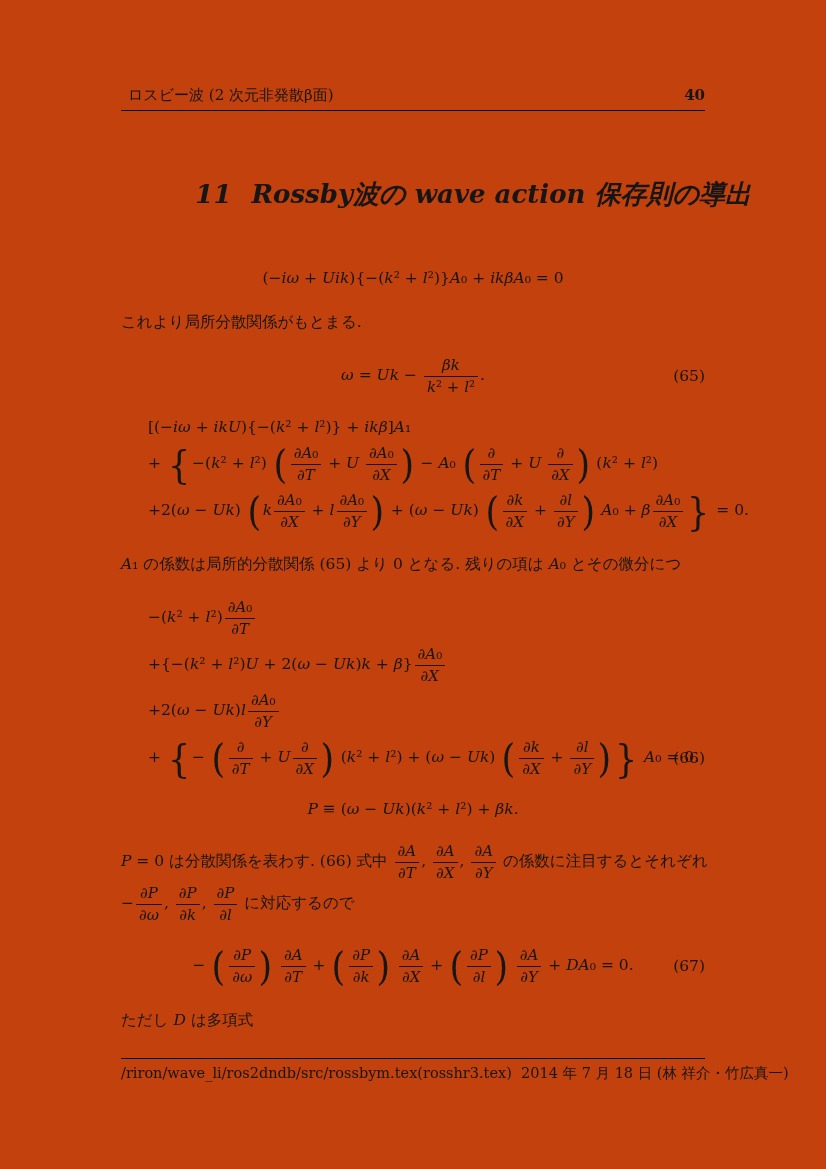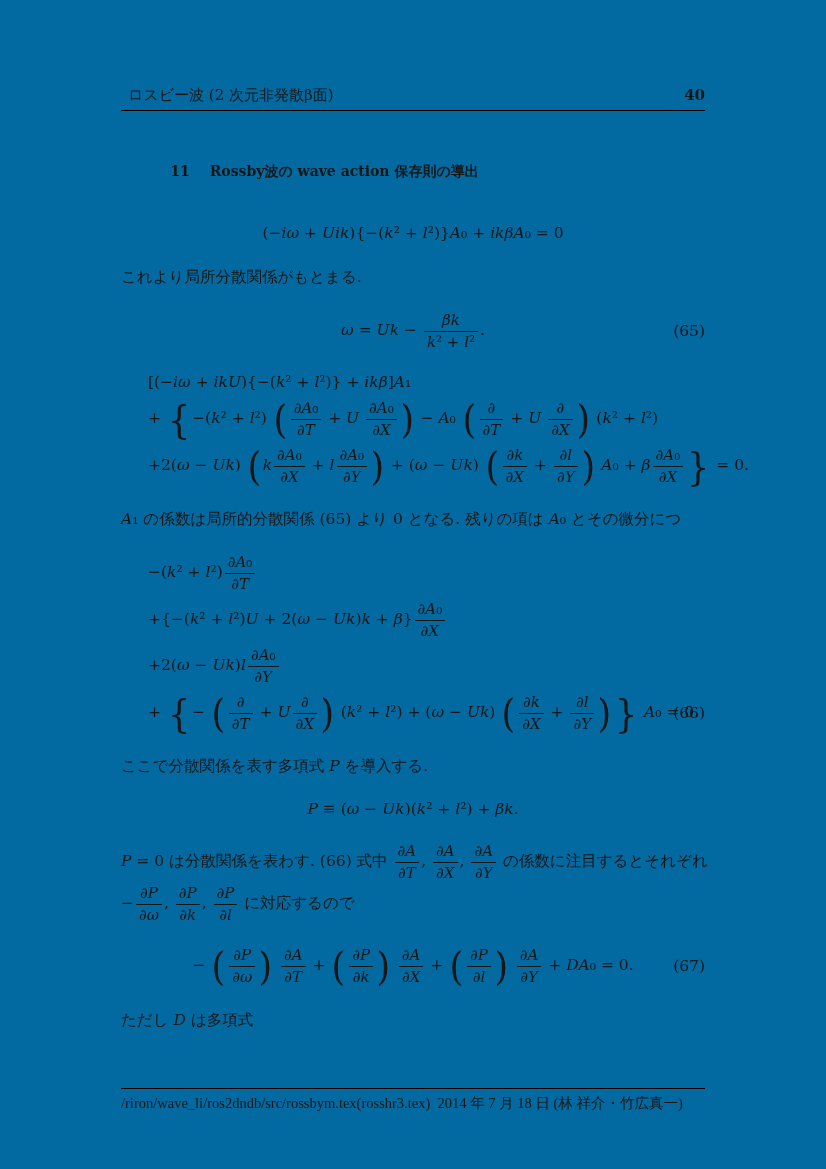--- a/index.html
+++ b/index.html
@@ -1,50 +1,50 @@
 <!DOCTYPE html>
 <html><head>
 <meta charset="utf-8">
 <style>
   html,body{margin:0;padding:0;background:#ffffff;}
   .page{
-    position:relative;width:826px;height:1169px;background:#0369a1;
+    position:relative;width:826px;height:1169px;background:#c2410c;
     color:#161616;font-family:"DejaVu Serif","Liberation Serif",serif;
     font-size:15.5px;overflow:hidden;
   }
   .content{position:absolute;left:121px;top:86px;width:584px;}
   
   .rhead{position:relative;height:20px;font-size:15px;}
   .rhead-left{position:absolute;left:7px;top:0;white-space:pre;}
   .rhead-sec{position:absolute;left:180px;top:0;white-space:pre;}
   .rhead-sec .rs-title{margin-left:25px;}
   .rhead-page{position:absolute;right:0;top:0;font-weight:bold;}
   .rhead-rule{border:0;border-top:1.4px solid #000;margin:4px 0 0 0;}
   
-  .heading{margin:36px 0 26px 0;font-size:14px;font-weight:bold;padding-left:20px;white-space:pre;}
+  .heading{margin:36px 0 26px 0;font-size:26px;font-weight:bold;padding-left:20px;white-space:pre;font-style:italic;}
   .heading .h-num{margin-right:20px;}
   
   .para{margin:17px 0;line-height:1.55;}
   .pline{white-space:nowrap;}
   .rm{font-style:normal;}
   .mt i, .frac i, .pline i{font-style:italic;}
   
   .eq{margin:21px 0;}
   .eq-center{text-align:center;}
   .eq-left{margin-left:27px;text-align:left;}
   .eqline{position:relative;margin:5px 0;white-space:nowrap;line-height:1.35;}
   .eqnum{position:absolute;right:0;top:50%;transform:translateY(-50%);font-size:15.5px;font-style:normal;text-align:center;}
   
   .frac{display:inline-block;vertical-align:middle;text-align:center;font-size:15px;margin:0 2px;}
   .frac .num{display:block;padding:1px 3px 1px 3px;border-bottom:1.2px solid #161616;line-height:1.25;}
   .frac .den{display:block;padding:1px 3px 0 3px;line-height:1.25;}
   
   .d{display:inline-block;font-size:38px;line-height:0;vertical-align:middle;transform:scaleX(.92) scaleY(1.05);padding:0 1px;}
   
-  .footer{position:absolute;left:121px;top:1088px;width:584px;font-size:14.5px;font-family:Liberation Serif, serif;}
+  .footer{position:absolute;left:121px;top:1058px;width:584px;font-size:14.5px;}
   .footer-rule{border:0;border-top:1.2px solid #000;margin:0 0 5px 0;}
   .footer-text{white-space:pre;}
 </style>
 </head>
 <body>
 
 <div class="page">
   <div class="content">
 
     <div class="rhead">
@@ -74,23 +74,20 @@
         </div>
         <div class="para">
           <div class="pline"><span class="mt"><i>A</i>₁</span><span class="rm"> の係数は局所的分散関係 (65) より 0 となる. 残りの項は </span><span class="mt"><i>A</i>₀</span><span class="rm"> とその微分につ</span></div>
         </div>
         <div class="eq eq-left">
           <div class="eqline"><span class="mt">−(<i>k</i>² + <i>l</i>²)</span><span class="frac"><span class="num"><i>∂A</i>₀</span><span class="den"><i>∂T</i></span></span></div>
           <div class="eqline"><span class="mt">+{−(<i>k</i>² + <i>l</i>²)<i>U</i> + 2(<i>ω</i> − <i>Uk</i>)<i>k</i> + <i>β</i>}</span><span class="frac"><span class="num"><i>∂A</i>₀</span><span class="den"><i>∂X</i></span></span></div>
           <div class="eqline"><span class="mt">+2(<i>ω</i> − <i>Uk</i>)<i>l</i></span><span class="frac"><span class="num"><i>∂A</i>₀</span><span class="den"><i>∂Y</i></span></span></div>
           <div class="eqline"><span class="mt">+ </span><span class="d">{</span><span class="mt">− </span><span class="d">(</span><span class="frac"><span class="num"><i>∂</i></span><span class="den"><i>∂T</i></span></span><span class="mt"> + <i>U</i></span><span class="frac"><span class="num"><i>∂</i></span><span class="den"><i>∂X</i></span></span><span class="d">)</span><span class="mt"> (<i>k</i>² + <i>l</i>²) + (<i>ω</i> − <i>Uk</i>) </span><span class="d">(</span><span class="frac"><span class="num"><i>∂k</i></span><span class="den"><i>∂X</i></span></span><span class="mt"> + </span><span class="frac"><span class="num"><i>∂l</i></span><span class="den"><i>∂Y</i></span></span><span class="d">)</span><span class="d">}</span><span class="mt"> <i>A</i>₀ = 0.</span><span class="eqnum">(66)</span></div>
         </div>
-        <div class="para">
-          <div class="pline"><span class="rm">ここで分散関係を表す多項式 </span><span class="mt"><i>P</i></span><span class="rm"> を導入する.</span></div>
-        </div>
         <div class="eq eq-center">
           <div class="eqline"><span class="mt"><i>P</i> ≡ (<i>ω</i> − <i>Uk</i>)(<i>k</i>² + <i>l</i>²) + <i>βk</i>.</span></div>
         </div>
         <div class="para">
           <div class="pline"><span class="mt"><i>P</i> = 0</span><span class="rm"> は分散関係を表わす. (66) 式中 </span><span class="frac"><span class="num"><i>∂A</i></span><span class="den"><i>∂T</i></span></span><span class="mt">, </span><span class="frac"><span class="num"><i>∂A</i></span><span class="den"><i>∂X</i></span></span><span class="mt">, </span><span class="frac"><span class="num"><i>∂A</i></span><span class="den"><i>∂Y</i></span></span><span class="rm"> の係数に注目するとそれぞれ</span></div>
           <div class="pline"><span class="mt">−</span><span class="frac"><span class="num"><i>∂P</i></span><span class="den"><i>∂ω</i></span></span><span class="mt">, </span><span class="frac"><span class="num"><i>∂P</i></span><span class="den"><i>∂k</i></span></span><span class="mt">, </span><span class="frac"><span class="num"><i>∂P</i></span><span class="den"><i>∂l</i></span></span><span class="rm"> に対応するので</span></div>
         </div>
         <div class="eq eq-center">
           <div class="eqline"><span class="mt">− </span><span class="d">(</span><span class="frac"><span class="num"><i>∂P</i></span><span class="den"><i>∂ω</i></span></span><span class="d">)</span><span class="mt"> </span><span class="frac"><span class="num"><i>∂A</i></span><span class="den"><i>∂T</i></span></span><span class="mt"> + </span><span class="d">(</span><span class="frac"><span class="num"><i>∂P</i></span><span class="den"><i>∂k</i></span></span><span class="d">)</span><span class="mt"> </span><span class="frac"><span class="num"><i>∂A</i></span><span class="den"><i>∂X</i></span></span><span class="mt"> + </span><span class="d">(</span><span class="frac"><span class="num"><i>∂P</i></span><span class="den"><i>∂l</i></span></span><span class="d">)</span><span class="mt"> </span><span class="frac"><span class="num"><i>∂A</i></span><span class="den"><i>∂Y</i></span></span><span class="mt"> + <i>DA</i>₀ = 0.</span><span class="eqnum">(67)</span></div>
         </div>

